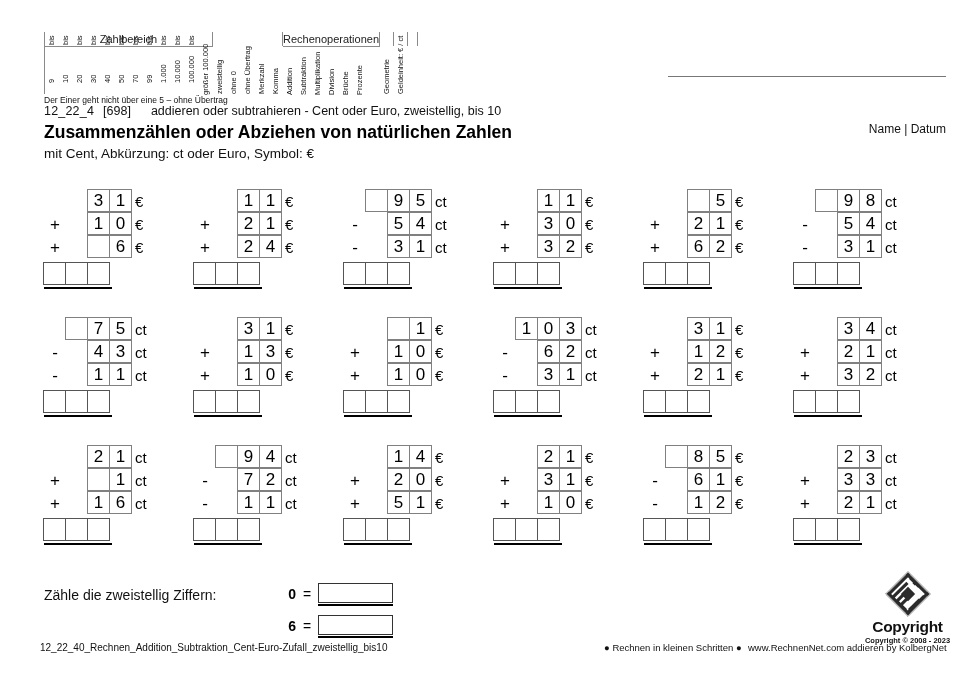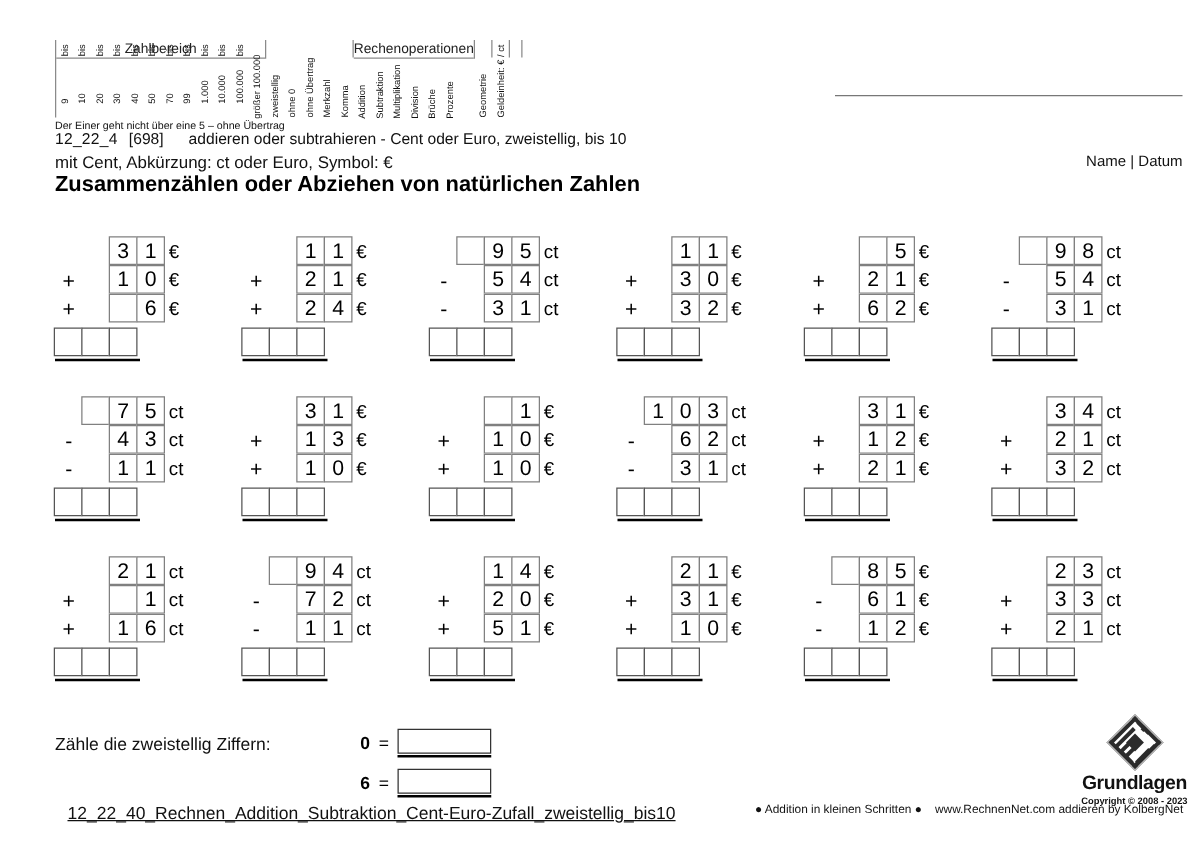--- a/index.html
+++ b/index.html
@@ -288,26 +288,25 @@
     font-size: 7.5px;
     font-weight: bold;
     color: #111;
     white-space: nowrap;
     margin-top: 0px;
   }
 
   
   #footer-file {
     position: absolute;
-    left: 54px;
+    left: 40px;
     top: 642px;
-    font-size: 14px;
+    font-size: 10px;
     color: #111;
     white-space: nowrap;
-    text-decoration: underline;
   }
   #footer-slogan {
     position: absolute;
     left: 604px;
     top: 642px;
     font-size: 9.5px;
     color: #111;
     white-space: nowrap;
   }
   #footer-url {
@@ -446,22 +445,22 @@
     </div>
   <div id="caption-note">Der Einer geht nicht über eine 5 – ohne Übertrag</div>
   <div id="name-line"></div>
   <div id="name-label">Name | Datum</div>
 </div>
 
 <div id="title-block">
   <div id="subject-line">
     <span class="code">12_22_4</span><span class="brk">[698]</span><span class="desc">addieren oder subtrahieren - Cent oder Euro, zweistellig, bis 10</span>
   </div>
+  <div id="main-title">Zusammenzählen oder Abziehen von natürlichen Zahlen</div>
   <div id="sub-title">mit Cent, Abkürzung: ct oder Euro, Symbol: €</div>
-  <div id="main-title">Zusammenzählen oder Abziehen von natürlichen Zahlen</div>
 </div>
 
 <div id="problems">
     <div class="prob-row">
       <div class="problem">
         <div class="prob-inner">
           <div class="prow">
             <div class="op"></div>
             <div class="cell ghost"></div>
             <div class="cell">3</div>
@@ -1096,19 +1095,19 @@
         <path d="M12 -23 L16 -19 L12 -15 L8 -19 Z"></path>
         <path d="M38 0 L0 38 L-4 34 L34 -4 Z"></path>
         <path d="M31 6 L3 34 L-1 30 L27 2 Z"></path>
         <path d="M23 12 L4 31 L0 27 L19 8 Z"></path>
         <path d="M0 38 L-38 0 L-34 -4 L4 34 Z"></path>
         <path d="M-6 31 L-22 15 L-18 11 L-2 27 Z"></path>
       </g>
       <rect x="-9" y="-9" width="18" height="18" transform="rotate(45)" fill="#2b2b2b"></rect>
     </g>
   </svg>
-  <div id="logo-word">Grundlagen</div>
+  <div id="logo-word">Copyright</div>
   <div id="logo-copy">Copyright © 2008 - 2023</div>
 </div>
 
 <div id="footer-file">12_22_40_Rechnen_Addition_Subtraktion_Cent-Euro-Zufall_zweistellig_bis10</div>
-<div id="footer-slogan">● Addition in kleinen Schritten ●</div>
+<div id="footer-slogan">● Rechnen in kleinen Schritten ●</div>
 <div id="footer-url">www.RechnenNet.com addieren by KolbergNet</div>
 
 </body></html>

